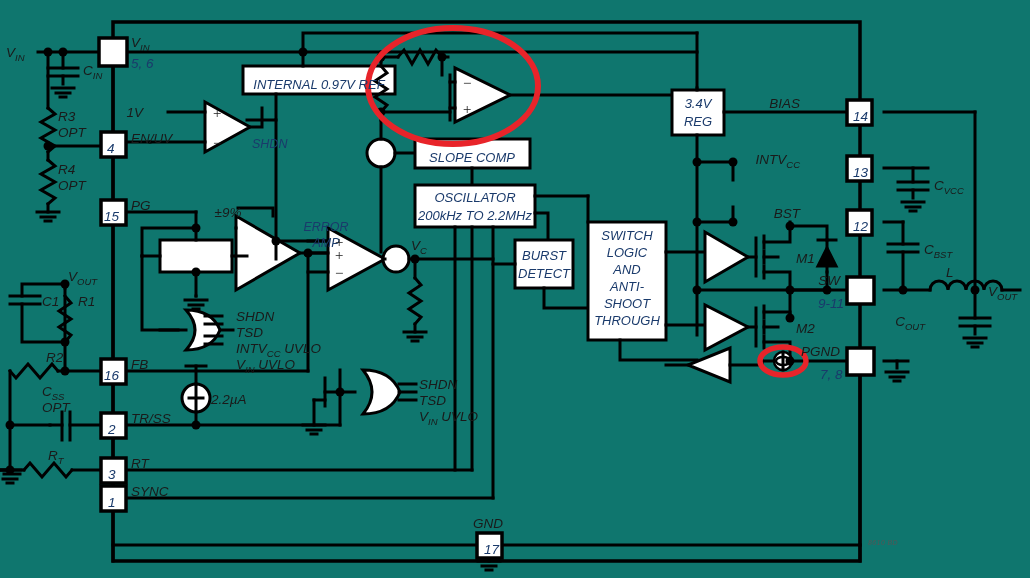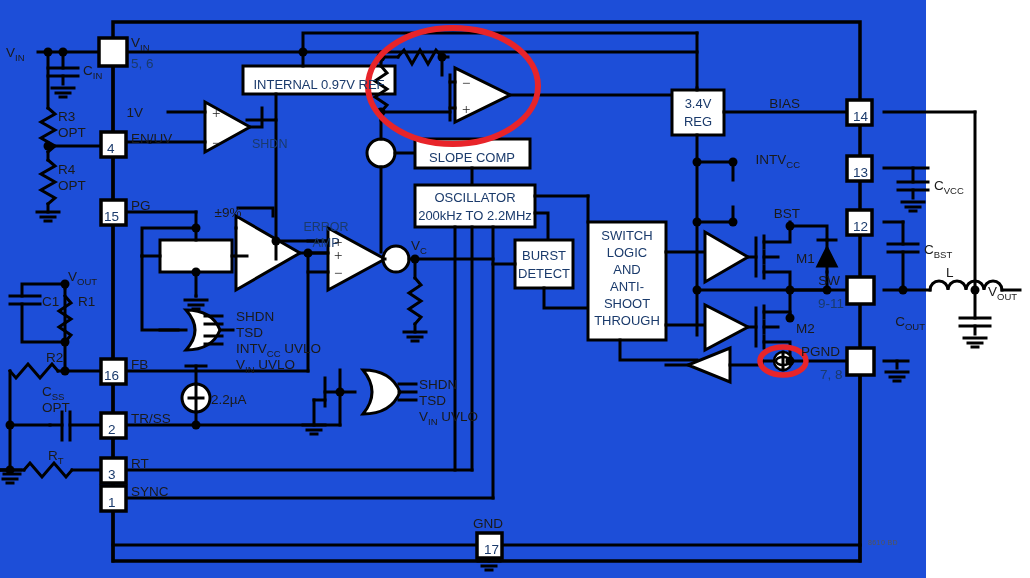--- a/index.html
+++ b/index.html
@@ -1,17 +1,17 @@
 <!DOCTYPE html>
 <html><head>
 <meta charset="utf-8">
 <style>
   html,body{margin:0;padding:0;background:#fff;}
   body{width:1030px;height:578px;font-family:"Liberation Sans",sans-serif;overflow:hidden;}
-  #stage{position:relative;width:926px;height:578px;background:#1d4ed8;}
+  #stage{position:relative;width:1030px;height:578px;background:#0f766e;font-style:italic;}
   svg{position:absolute;top:0;left:0;}
   .lbl{font-family:"Liberation Sans",sans-serif;font-size:13.5px;fill:#1a1a1a;}
   .pinlbl{font-family:"Liberation Sans",sans-serif;font-size:13.5px;fill:#1a1a1a;}
   .pinnum{font-family:"Liberation Sans",sans-serif;font-size:13.5px;fill:#1a3a6b;}
   .comp{font-family:"Liberation Sans",sans-serif;font-size:12.5px;fill:#1a3a6b;}
   .blk{font-family:"Liberation Sans",sans-serif;font-size:13px;fill:#1a3a6b;}
   .sub{font-size:9.5px;}
   .corner{font-family:"Liberation Sans",sans-serif;font-size:7px;fill:#555;letter-spacing:.4px;}
   .pm{font-family:"Liberation Serif",serif;font-size:15px;fill:#1a1a1a;}
 </style>

